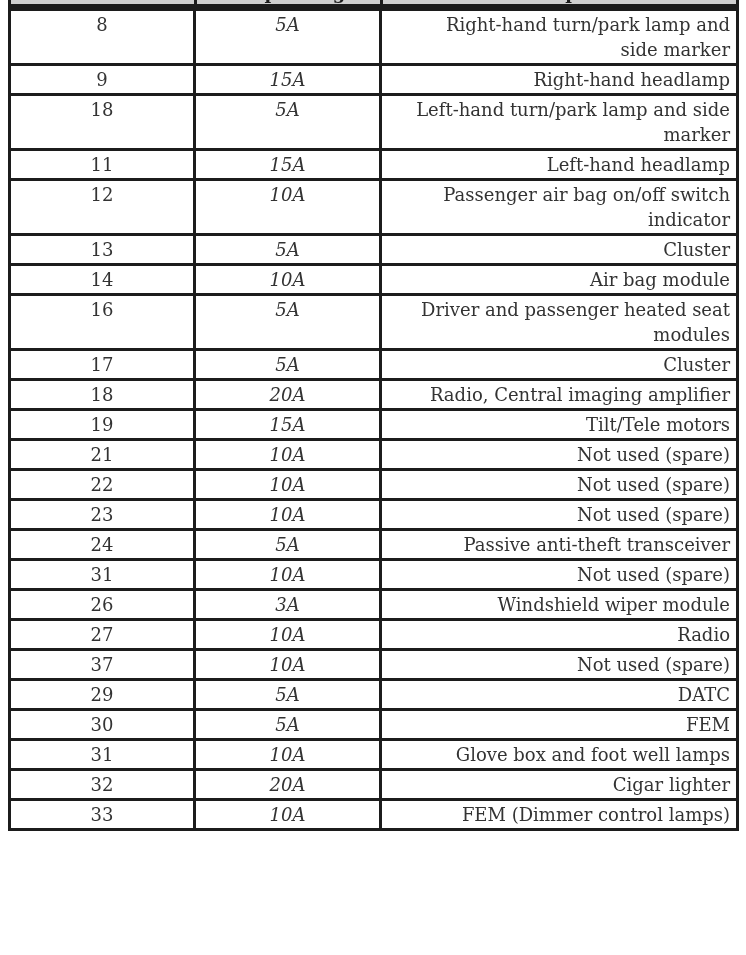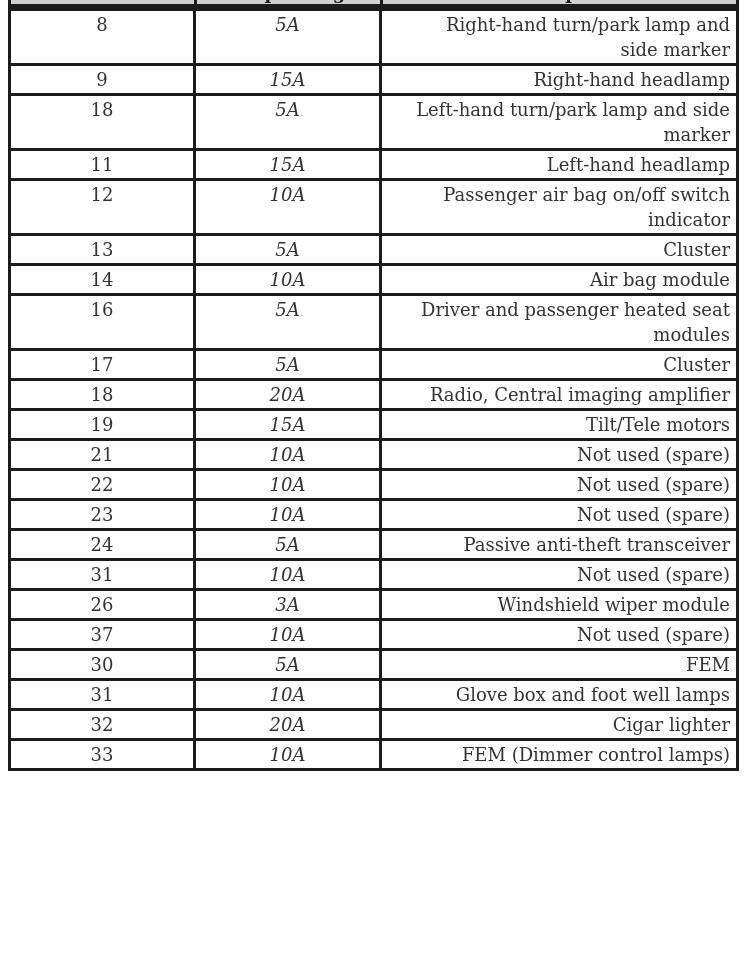--- a/index.html
+++ b/index.html
@@ -173,23 +173,33 @@
           <td class="col-fuse">31</td>
           <td class="col-amp">10A</td>
           <td class="col-desc">Not used (spare)</td>
         </tr>
         <tr>
           <td class="col-fuse">26</td>
           <td class="col-amp">3A</td>
           <td class="col-desc">Windshield wiper module</td>
         </tr>
         <tr>
+          <td class="col-fuse">27</td>
+          <td class="col-amp">10A</td>
+          <td class="col-desc">Radio</td>
+        </tr>
+        <tr>
           <td class="col-fuse">37</td>
           <td class="col-amp">10A</td>
           <td class="col-desc">Not used (spare)</td>
+        </tr>
+        <tr>
+          <td class="col-fuse">29</td>
+          <td class="col-amp">5A</td>
+          <td class="col-desc">DATC</td>
         </tr>
         <tr>
           <td class="col-fuse">30</td>
           <td class="col-amp">5A</td>
           <td class="col-desc">FEM</td>
         </tr>
         <tr>
           <td class="col-fuse">31</td>
           <td class="col-amp">10A</td>
           <td class="col-desc">Glove box and foot well lamps</td>

